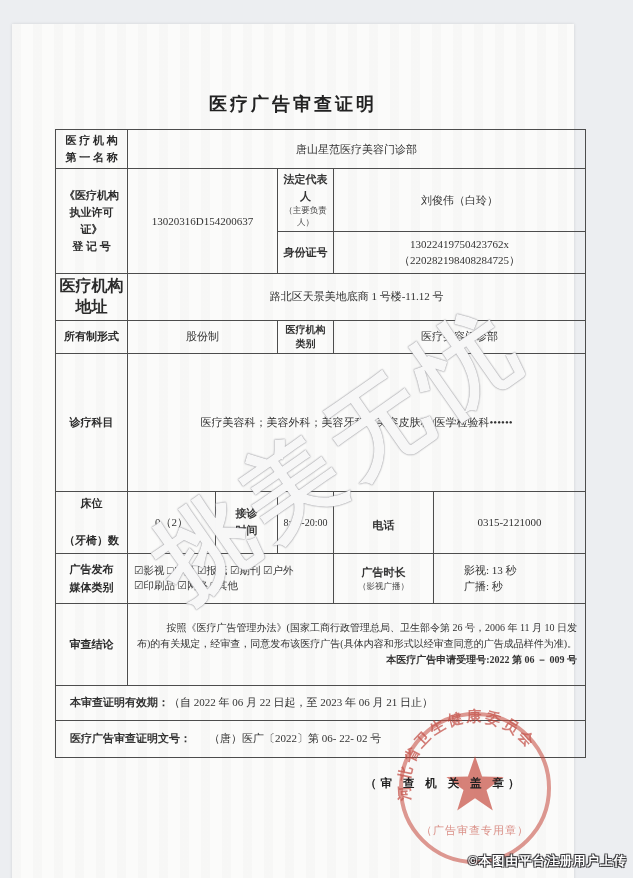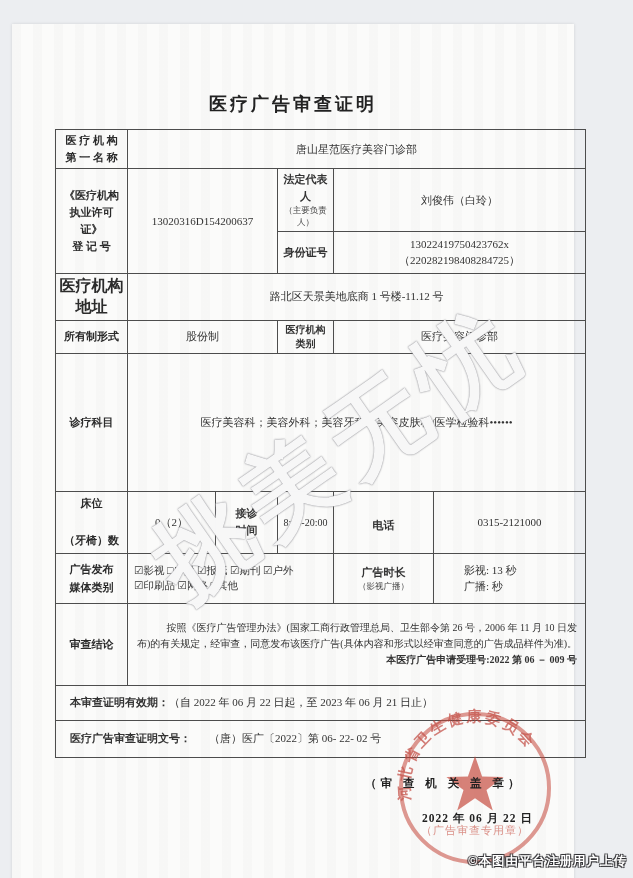--- a/index.html
+++ b/index.html
@@ -226,18 +226,17 @@
     <polygon points="80,48 87.1,68.4 108.6,68.9 91.5,81.9 97.8,102.5 80,90.2 62.2,102.5 68.5,81.9 51.4,68.9 72.9,68.4" fill="rgba(197,72,60,.8)"></polygon>
     <defs>
       <path id="seal-arc" d="M 18 102 A 66 66 0 1 1 142 102" fill="none"></path>
     </defs>
     <text font-size="15" fill="rgba(190,62,52,.78)" letter-spacing="3" font-weight="bold">
       <textPath href="#seal-arc" startOffset="4%">河北省卫生健康委员会</textPath>
     </text>
     <text x="80" y="126" text-anchor="middle" font-size="11" fill="rgba(197,72,60,.7)" letter-spacing="1">（广告审查专用章）</text>
   </svg>
   <div class="seal-caption">（审 查 机 关 盖 章）</div>
-  <div class="seal-date">2022 年 06 月 22 日</div>
 
   <div class="big-watermark">挑美无忧</div>
 </div>
 
 <div class="photo-credit">©本图由平台注册用户上传</div>
 
 </body></html>

